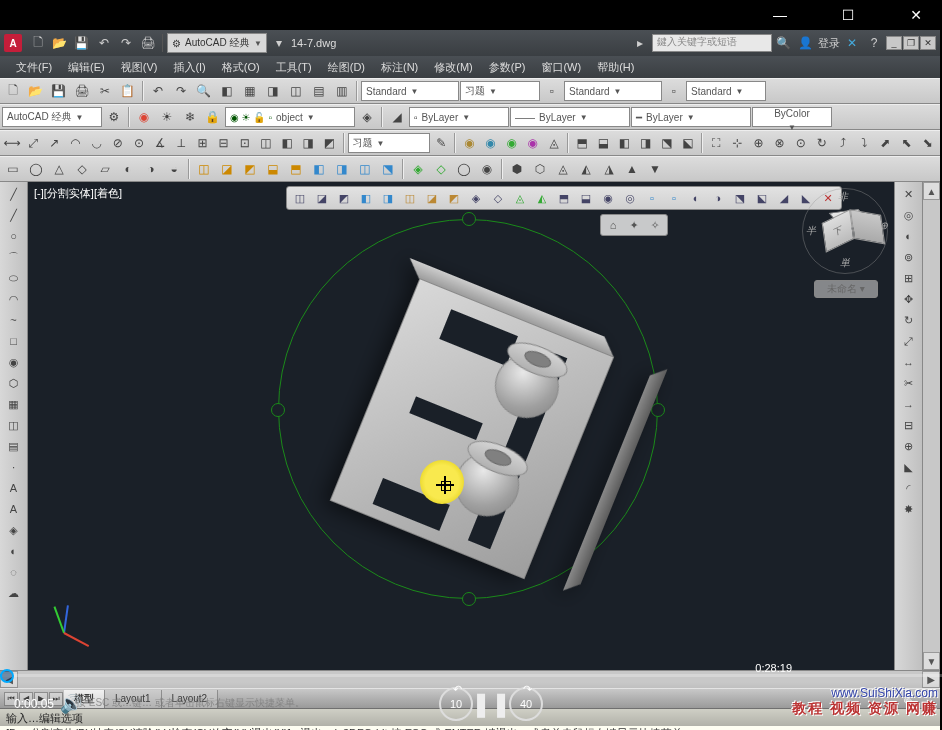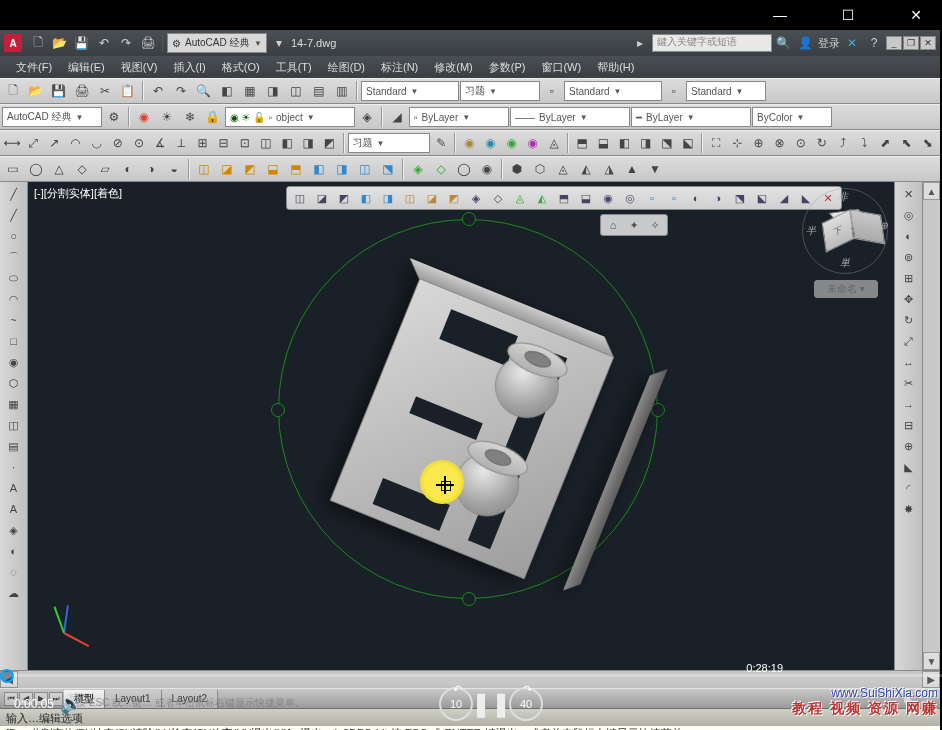--- a/index.html
+++ b/index.html
@@ -243,21 +243,21 @@
     <div class="tsel" style="width:120px;">
         <span>——</span>
         <span>ByLayer</span>
         <span class="caret">▼</span>
       </div>
     <div class="tsel" style="width:120px;">
         <span>━</span>
         <span>ByLayer</span>
         <span class="caret">▼</span>
       </div>
-    <div class="tsel" style="width:80px;">
+    <div class="tsel" style="width:80px;flex-direction:column;">
         <span>ByColor</span>
         <span class="caret">▼</span>
       </div>
   </div>
 
   <div class="toolrow">
     <div class="ticon">⟷</div>
     <div class="ticon">⤢</div>
     <div class="ticon">↗</div>
     <div class="ticon">◠</div>
@@ -521,20 +521,20 @@
         <span style="position:absolute;top:-6px;left:12px;">↶</span>
         <span>10</span>
       </div>
     <div class="vbtn" style="font-size:24px;">❚❚</div>
     <div class="skip">
         <span style="position:absolute;top:-6px;left:12px;">↷</span>
         <span>40</span>
       </div>
     <div class="spacer"></div>
     <div class="vbtn">✎</div>
-    <span style="position:absolute;right:159px;top:-20px;font-size:11px;">0:28:19</span>
+    <span style="position:absolute;right:150px;top:-20px;font-size:11px;">0:28:19</span>
   </div>
 </div>
 
 <div class="watermark">
   <div class="l2">www.SuiShiXia.com</div>
   <div class="l3">教程 视频 资源 网赚</div>
 </div>
 
 </body></html>

